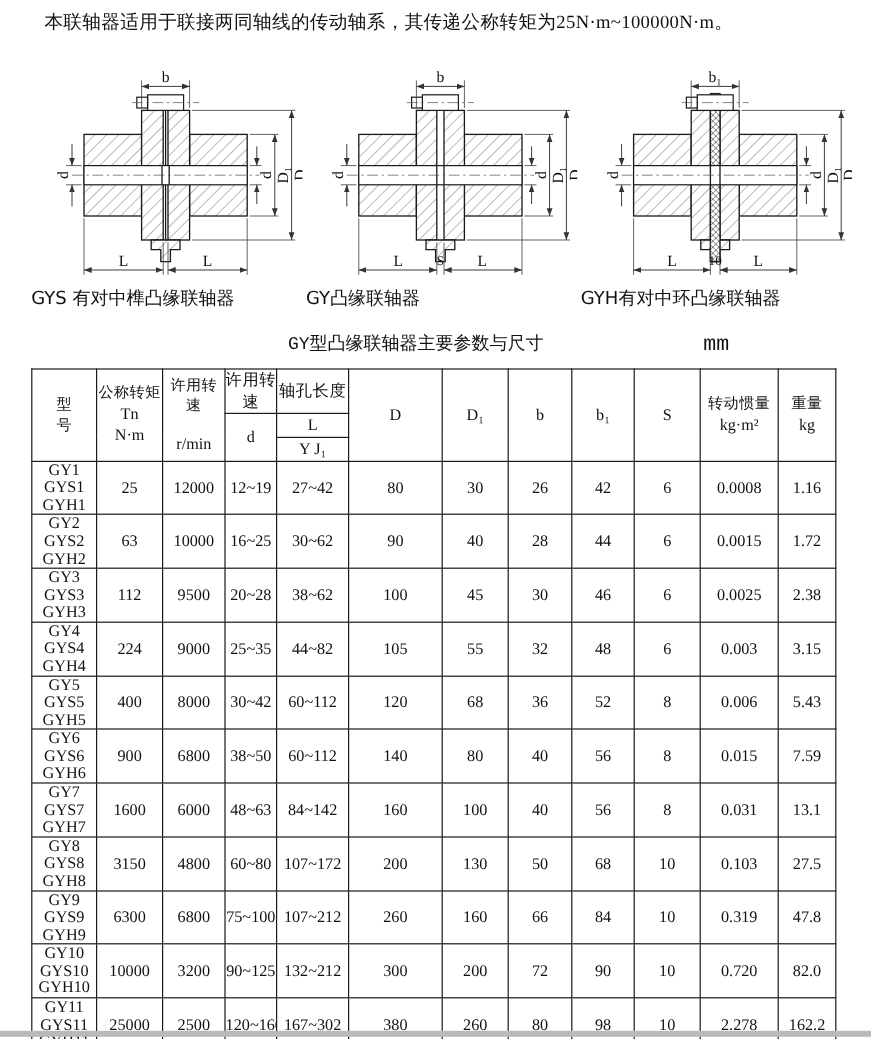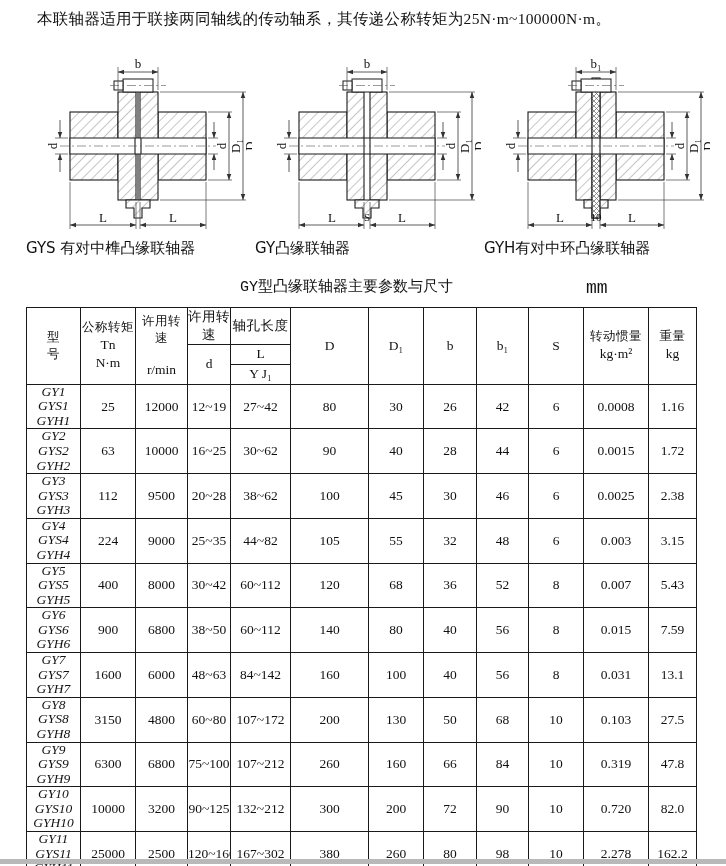--- a/index.html
+++ b/index.html
@@ -33,21 +33,21 @@
              border-collapse:collapse;table-layout:fixed;}
   table.spec th,table.spec td{border:1px solid #1a1a1a;font-weight:normal;
              text-align:center;vertical-align:middle;padding:0;
              font-size:13.5px;color:#111;overflow:hidden;}
   thead .zh{font-size:12.5px;letter-spacing:.5px;}
   thead th{line-height:1.35;}
   thead tr.h1 th{height:18px;}
   thead tr.h2 th{height:18px;}
   thead tr.h3 th{height:19px;margin-top:36px;}
   tbody td{height:35px;}
-  td.model-cell{font-size:11.5px;line-height:1.08;padding:1px 0;font-style:italic;}
+  td.model-cell{font-size:11.5px;line-height:1.08;padding:1px 0;}
   .scan-edge{position:absolute;left:0;bottom:2px;width:726px;height:5px;background:#b9b9b9;}
 </style>
 </head>
 <body>
 
 <div class="page">
 
   <p class="intro">本联轴器适用于联接两同轴线的传动轴系，其传递公称转矩为25N·m~100000N·m。</p>
 
   <div class="diagrams">
@@ -381,21 +381,21 @@
           </td>
           <td>400</td>
           <td>8000</td>
           <td>30~42</td>
           <td>60~112</td>
           <td>120</td>
           <td>68</td>
           <td>36</td>
           <td>52</td>
           <td>8</td>
-          <td>0.007</td>
+          <td>0.006</td>
           <td>5.43</td>
         </tr>
         <tr>
           <td class="model-cell">
             <div>GY6</div>
             <div>GYS6</div>
             <div>GYH6</div>
           </td>
           <td>900</td>
           <td>6800</td>

